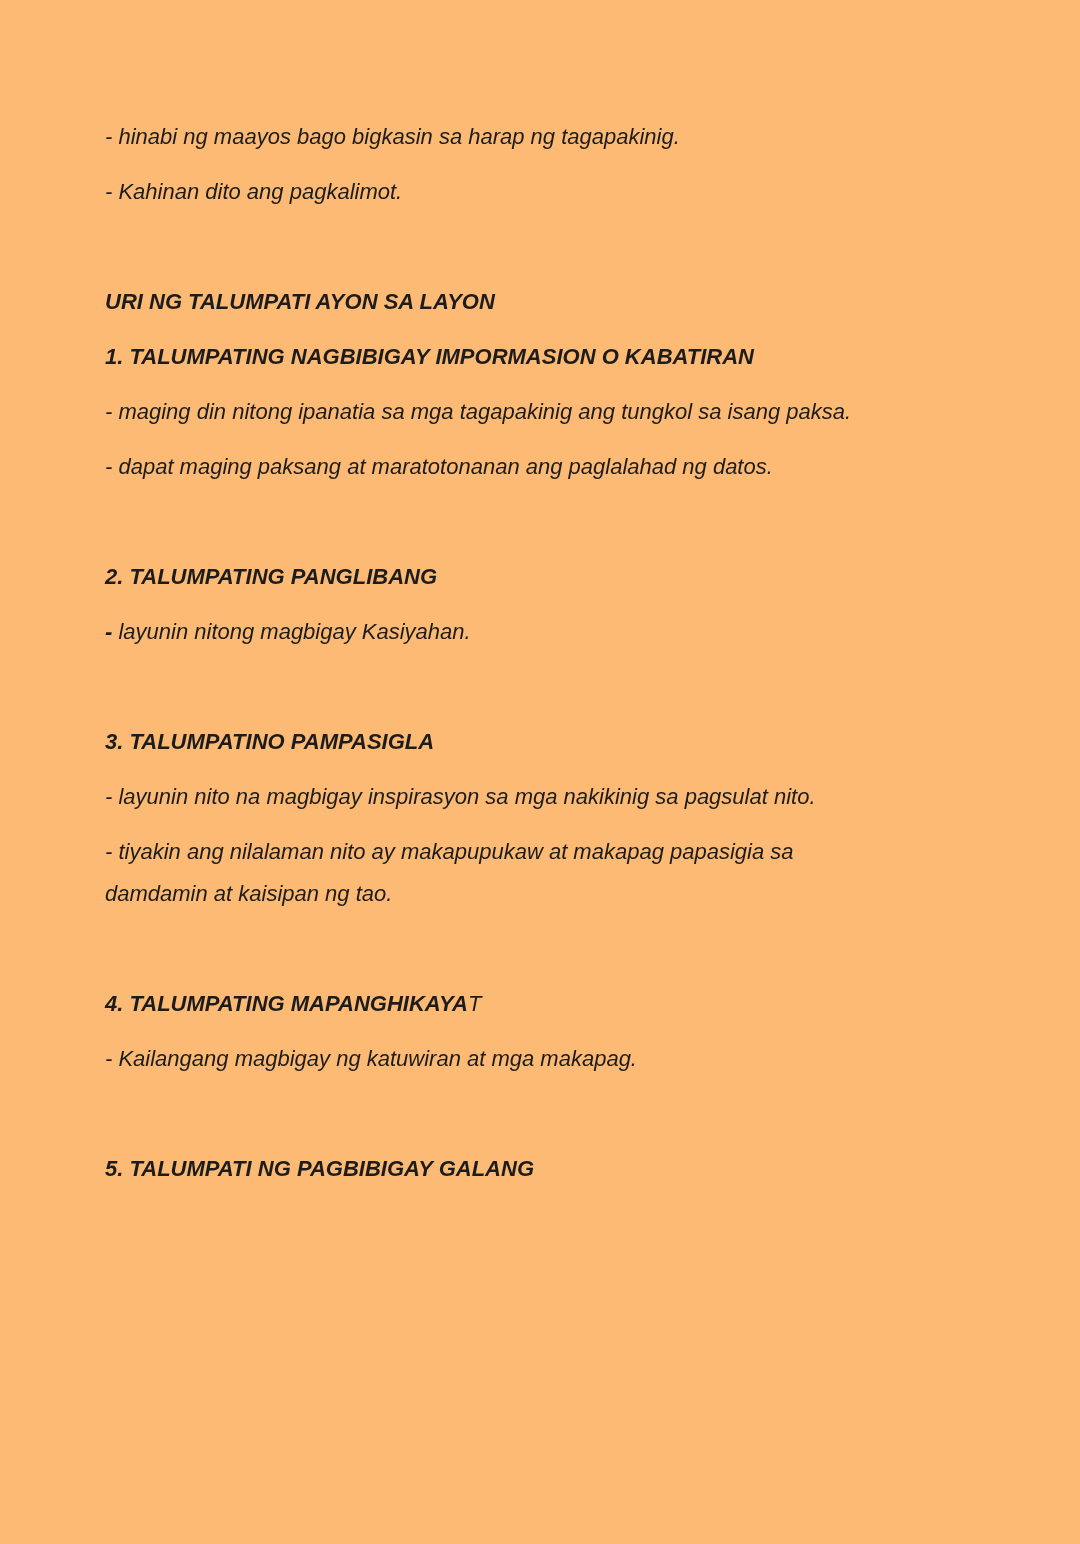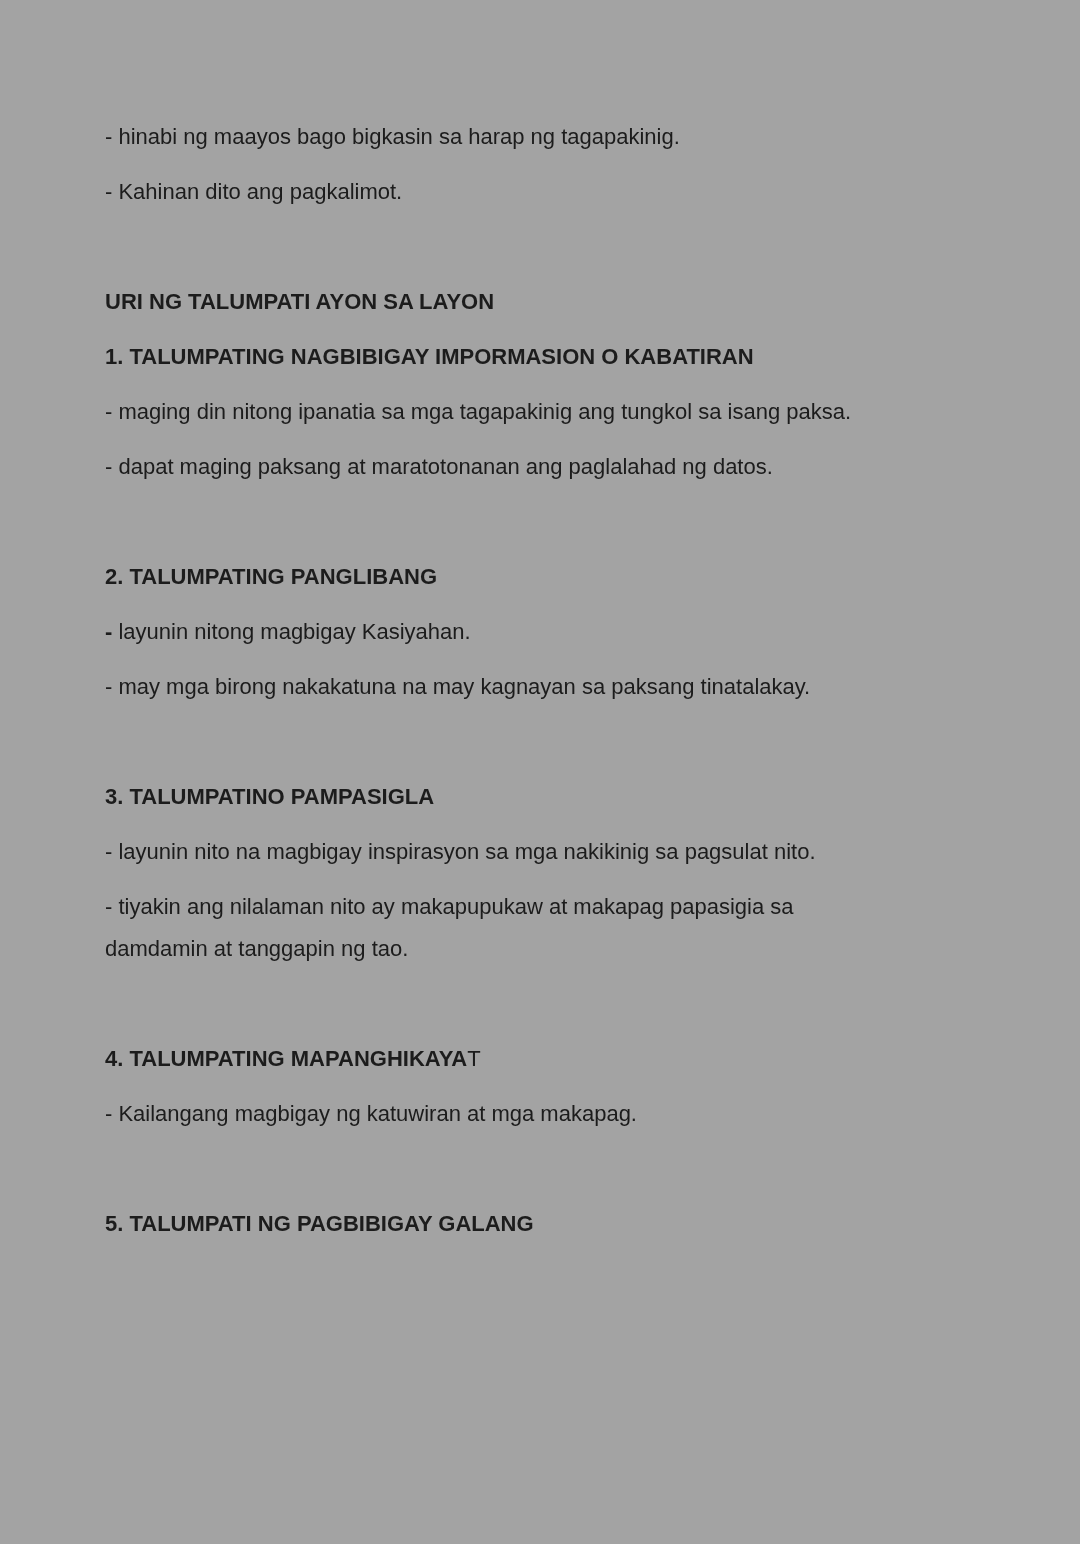--- a/index.html
+++ b/index.html
@@ -11,21 +11,22 @@
     width: 1080px;
     min-height: 1544px;
     font-family: "Liberation Sans", "DejaVu Sans", sans-serif;
     color: #1c1c1c;
   }
   .doc {
     box-sizing: border-box;
     width: 1080px;
     min-height: 1544px;
     padding: 116px 95px 40px 105px;
-    background: #a3a3a3;
+    background: #fdba74;
+    font-style: italic;
   }
   .para {
     font-size: 22px;
     line-height: 42px;
     margin: 0 0 13px 0;
   }
   .line {
     display: block;
     white-space: pre;
   }
@@ -68,35 +69,32 @@
   </div>
 
   <div class="gap"></div>
 
   <div class="para heading">
     <span class="line">2. TALUMPATING PANGLIBANG</span>
   </div>
   <div class="para">
     <span class="line"><span class="bold">-</span><span> layunin nitong magbigay Kasiyahan.</span></span>
   </div>
-  <div class="para">
-    <span class="line">- may mga birong nakakatuna na may kagnayan sa paksang tinatalakay.</span>
-  </div>
 
   <div class="gap"></div>
 
   <div class="para heading">
     <span class="line">3. TALUMPATINO PAMPASIGLA</span>
   </div>
   <div class="para">
     <span class="line">- layunin nito na magbigay inspirasyon sa mga nakikinig sa pagsulat nito.</span>
   </div>
   <div class="para">
     <span class="line">- tiyakin ang nilalaman nito ay makapupukaw at makapag papasigia sa</span>
-    <span class="line">damdamin at tanggapin ng tao.</span>
+    <span class="line">damdamin at kaisipan ng tao.</span>
   </div>
 
   <div class="gap"></div>
 
   <div class="para">
     <span class="line"><span class="bold">4. TALUMPATING MAPANGHIKAYA</span><span>T</span></span>
   </div>
   <div class="para">
     <span class="line">- Kailangang magbigay ng katuwiran at mga makapag.</span>
   </div>

